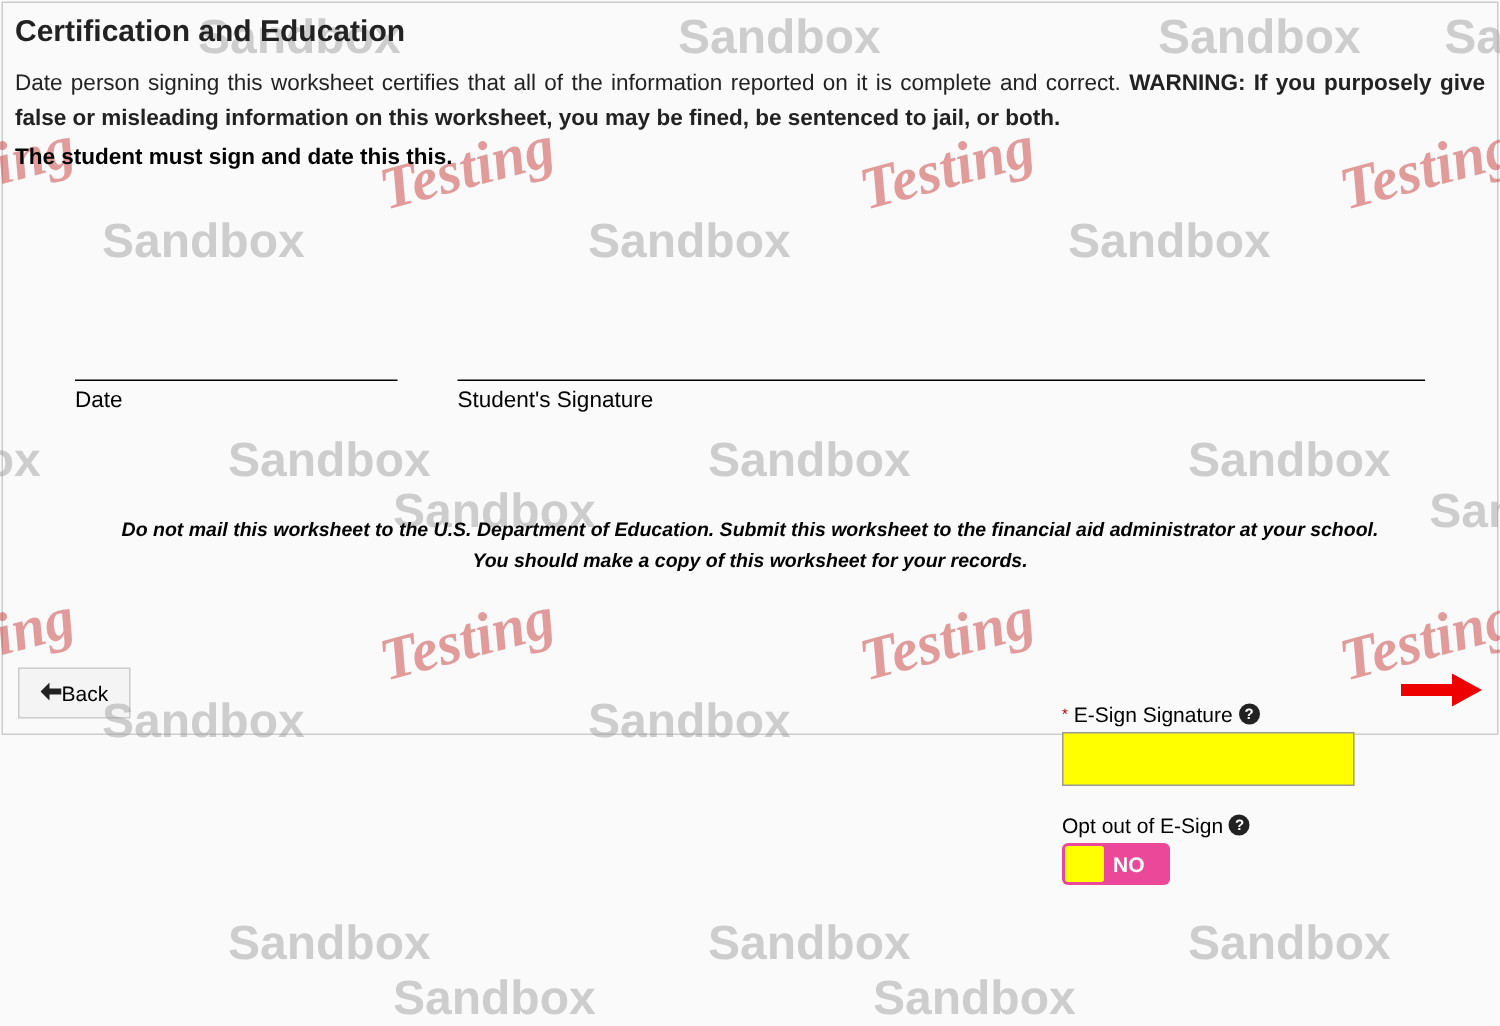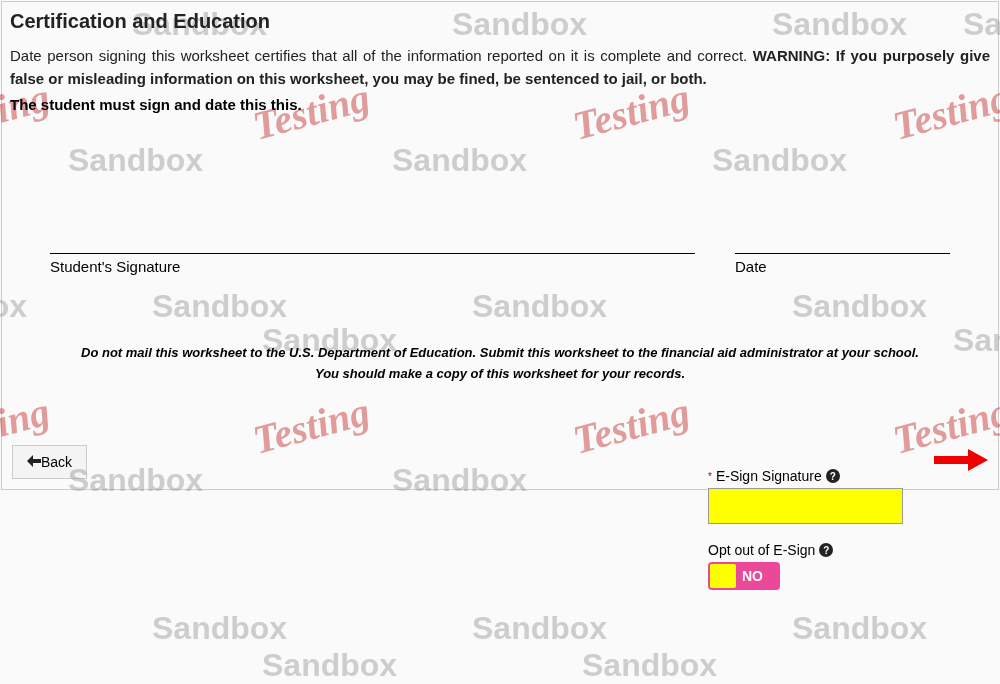--- a/index.html
+++ b/index.html
@@ -200,25 +200,25 @@
 
   <div class="content">
     <div class="section-title">Certification and Education</div>
 
     <p class="intro-text">
       <span>Date person signing this worksheet certifies that all of the information reported on it is complete and correct. </span><span class="warning">WARNING: If you purposely give false or misleading information on this worksheet, you may be fined, be sentenced to jail, or both.</span>
     </p>
     <p class="must-sign">The student must sign and date this this.</p>
 
     <div class="sig-row">
+      <div class="sig-line sig-date">
+        <span>Date</span>
+      </div>
       <div class="sig-line sig-student">
         <span>Student's Signature</span>
-      </div>
-      <div class="sig-line sig-date">
-        <span>Date</span>
       </div>
     </div>
 
     <div class="instructions">Do not mail this worksheet to the U.S. Department of Education. Submit this worksheet to the financial aid administrator at your school.</div>
     <div class="instructions">You should make a copy of this worksheet for your records.</div>
   </div>
 
   <div class="esign-area">
     <div class="field-label">
       <span class="required-star">*</span>

